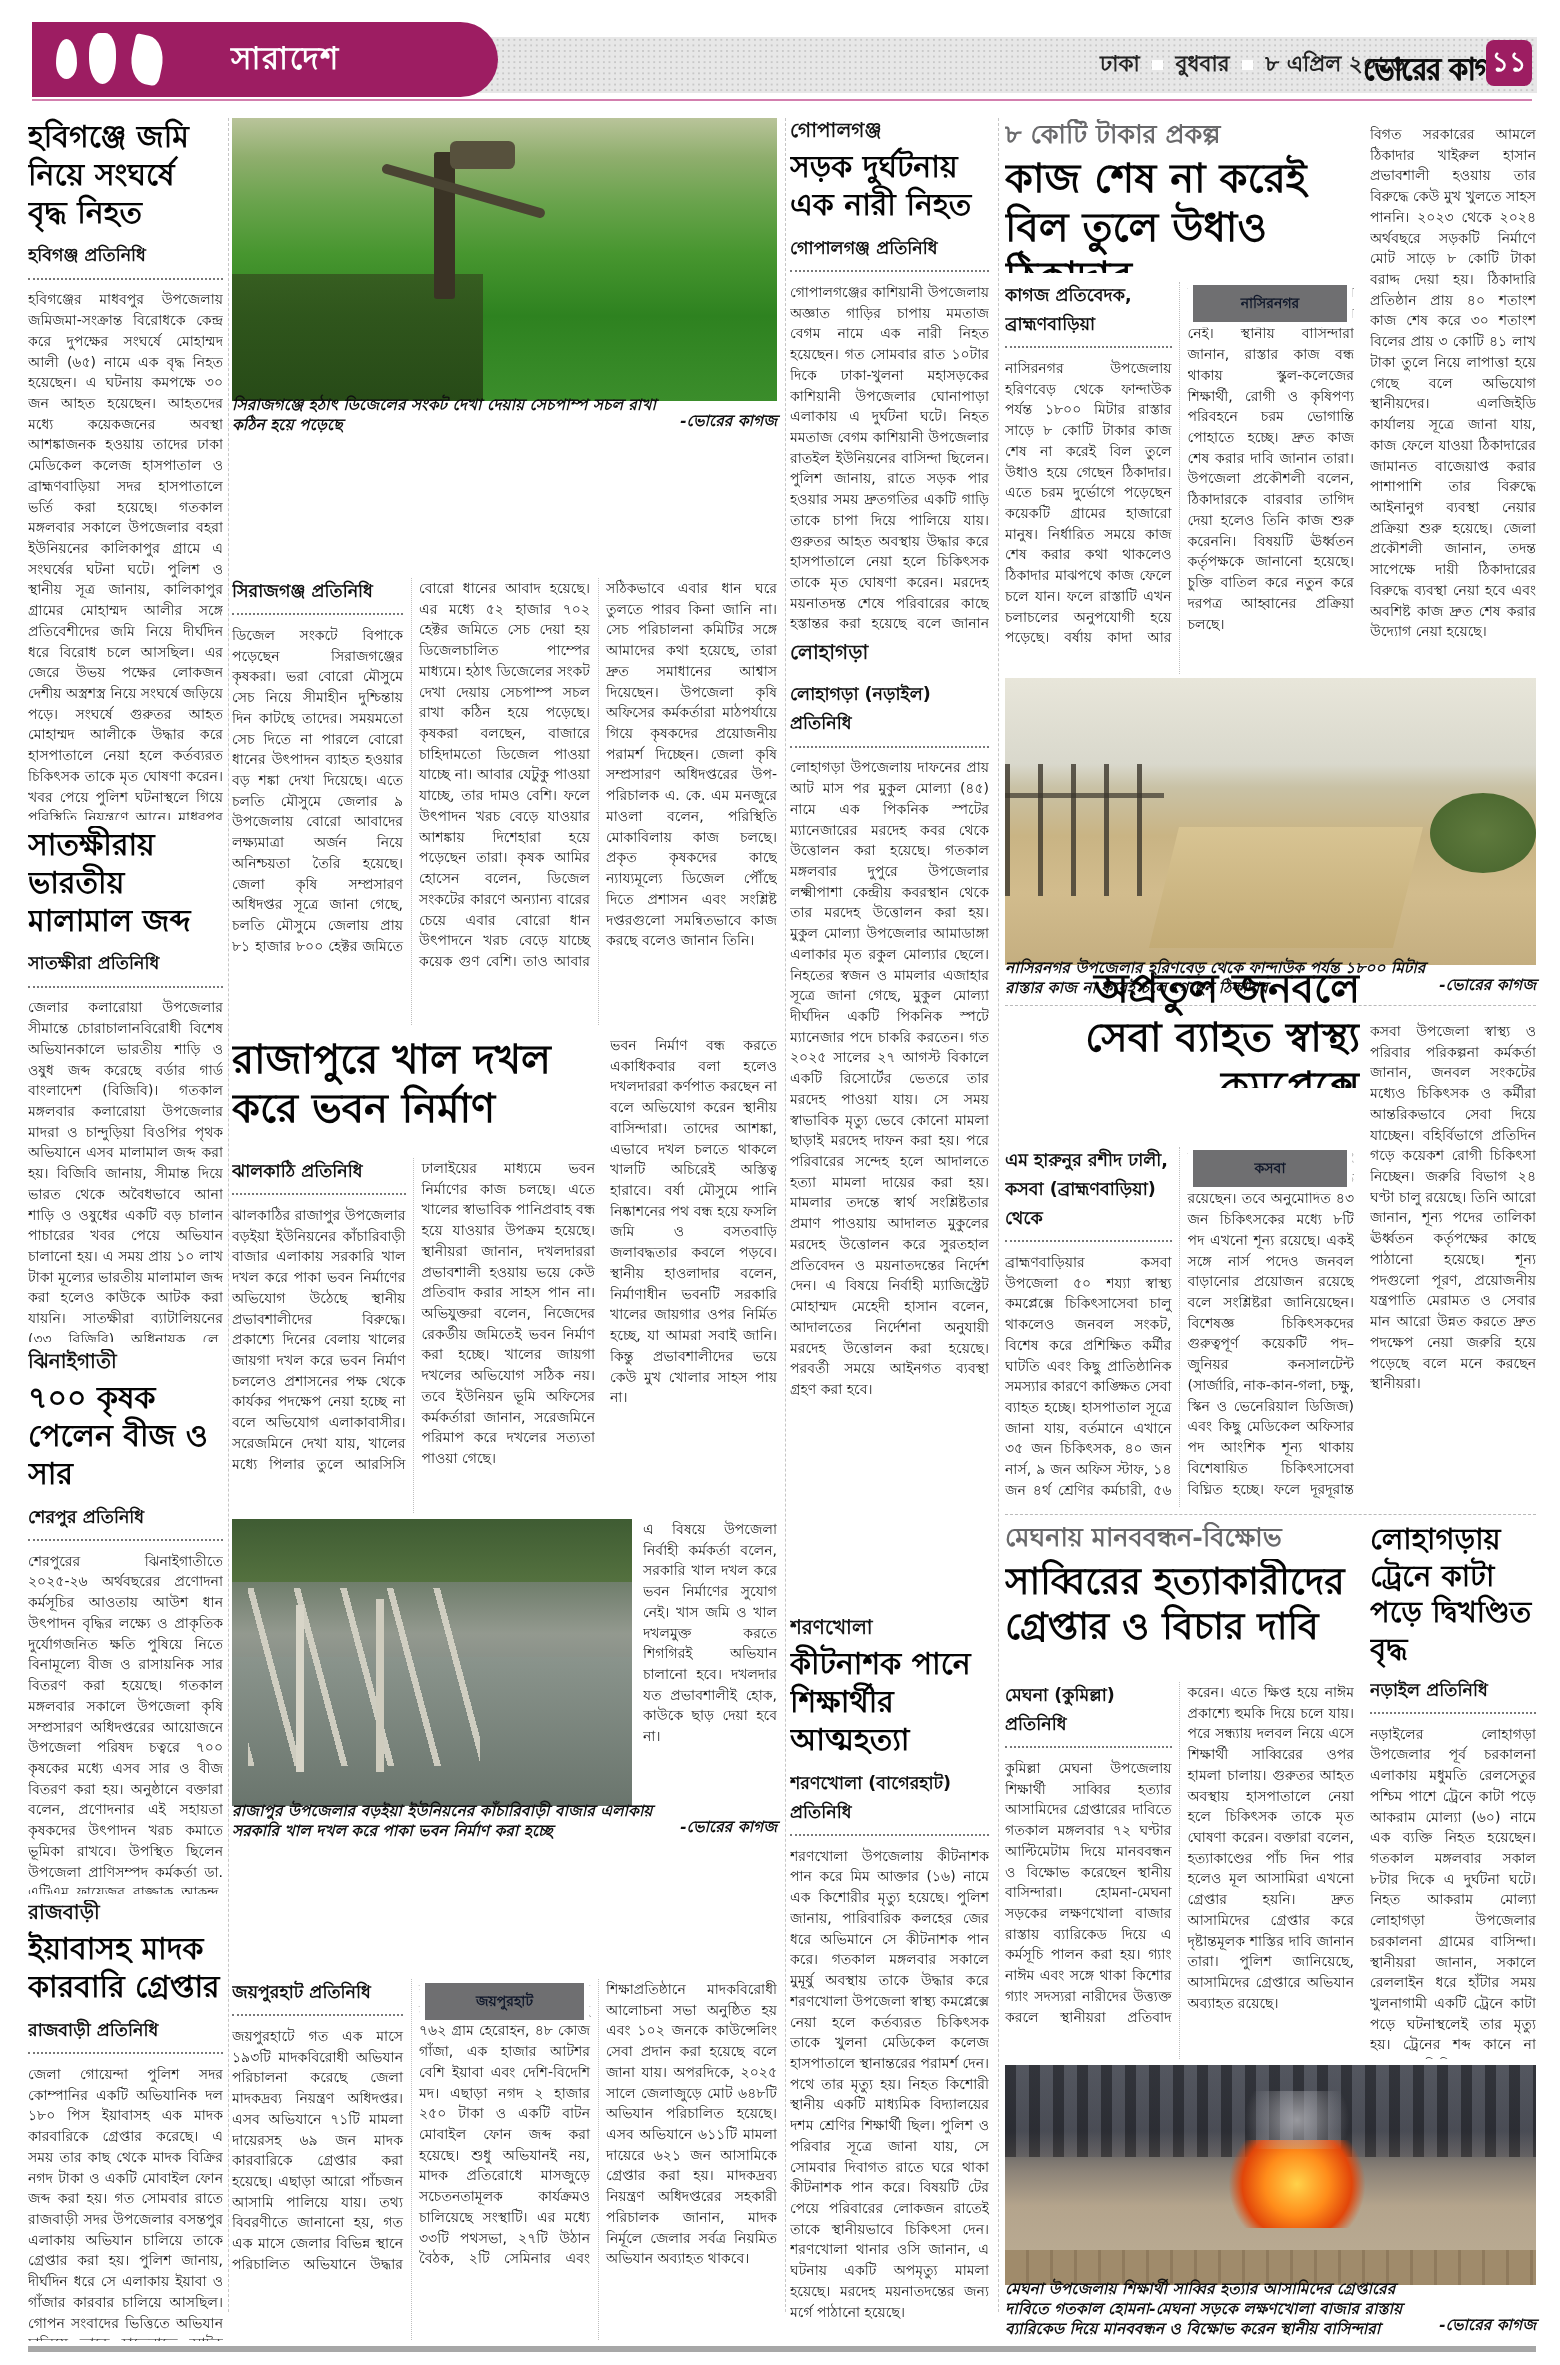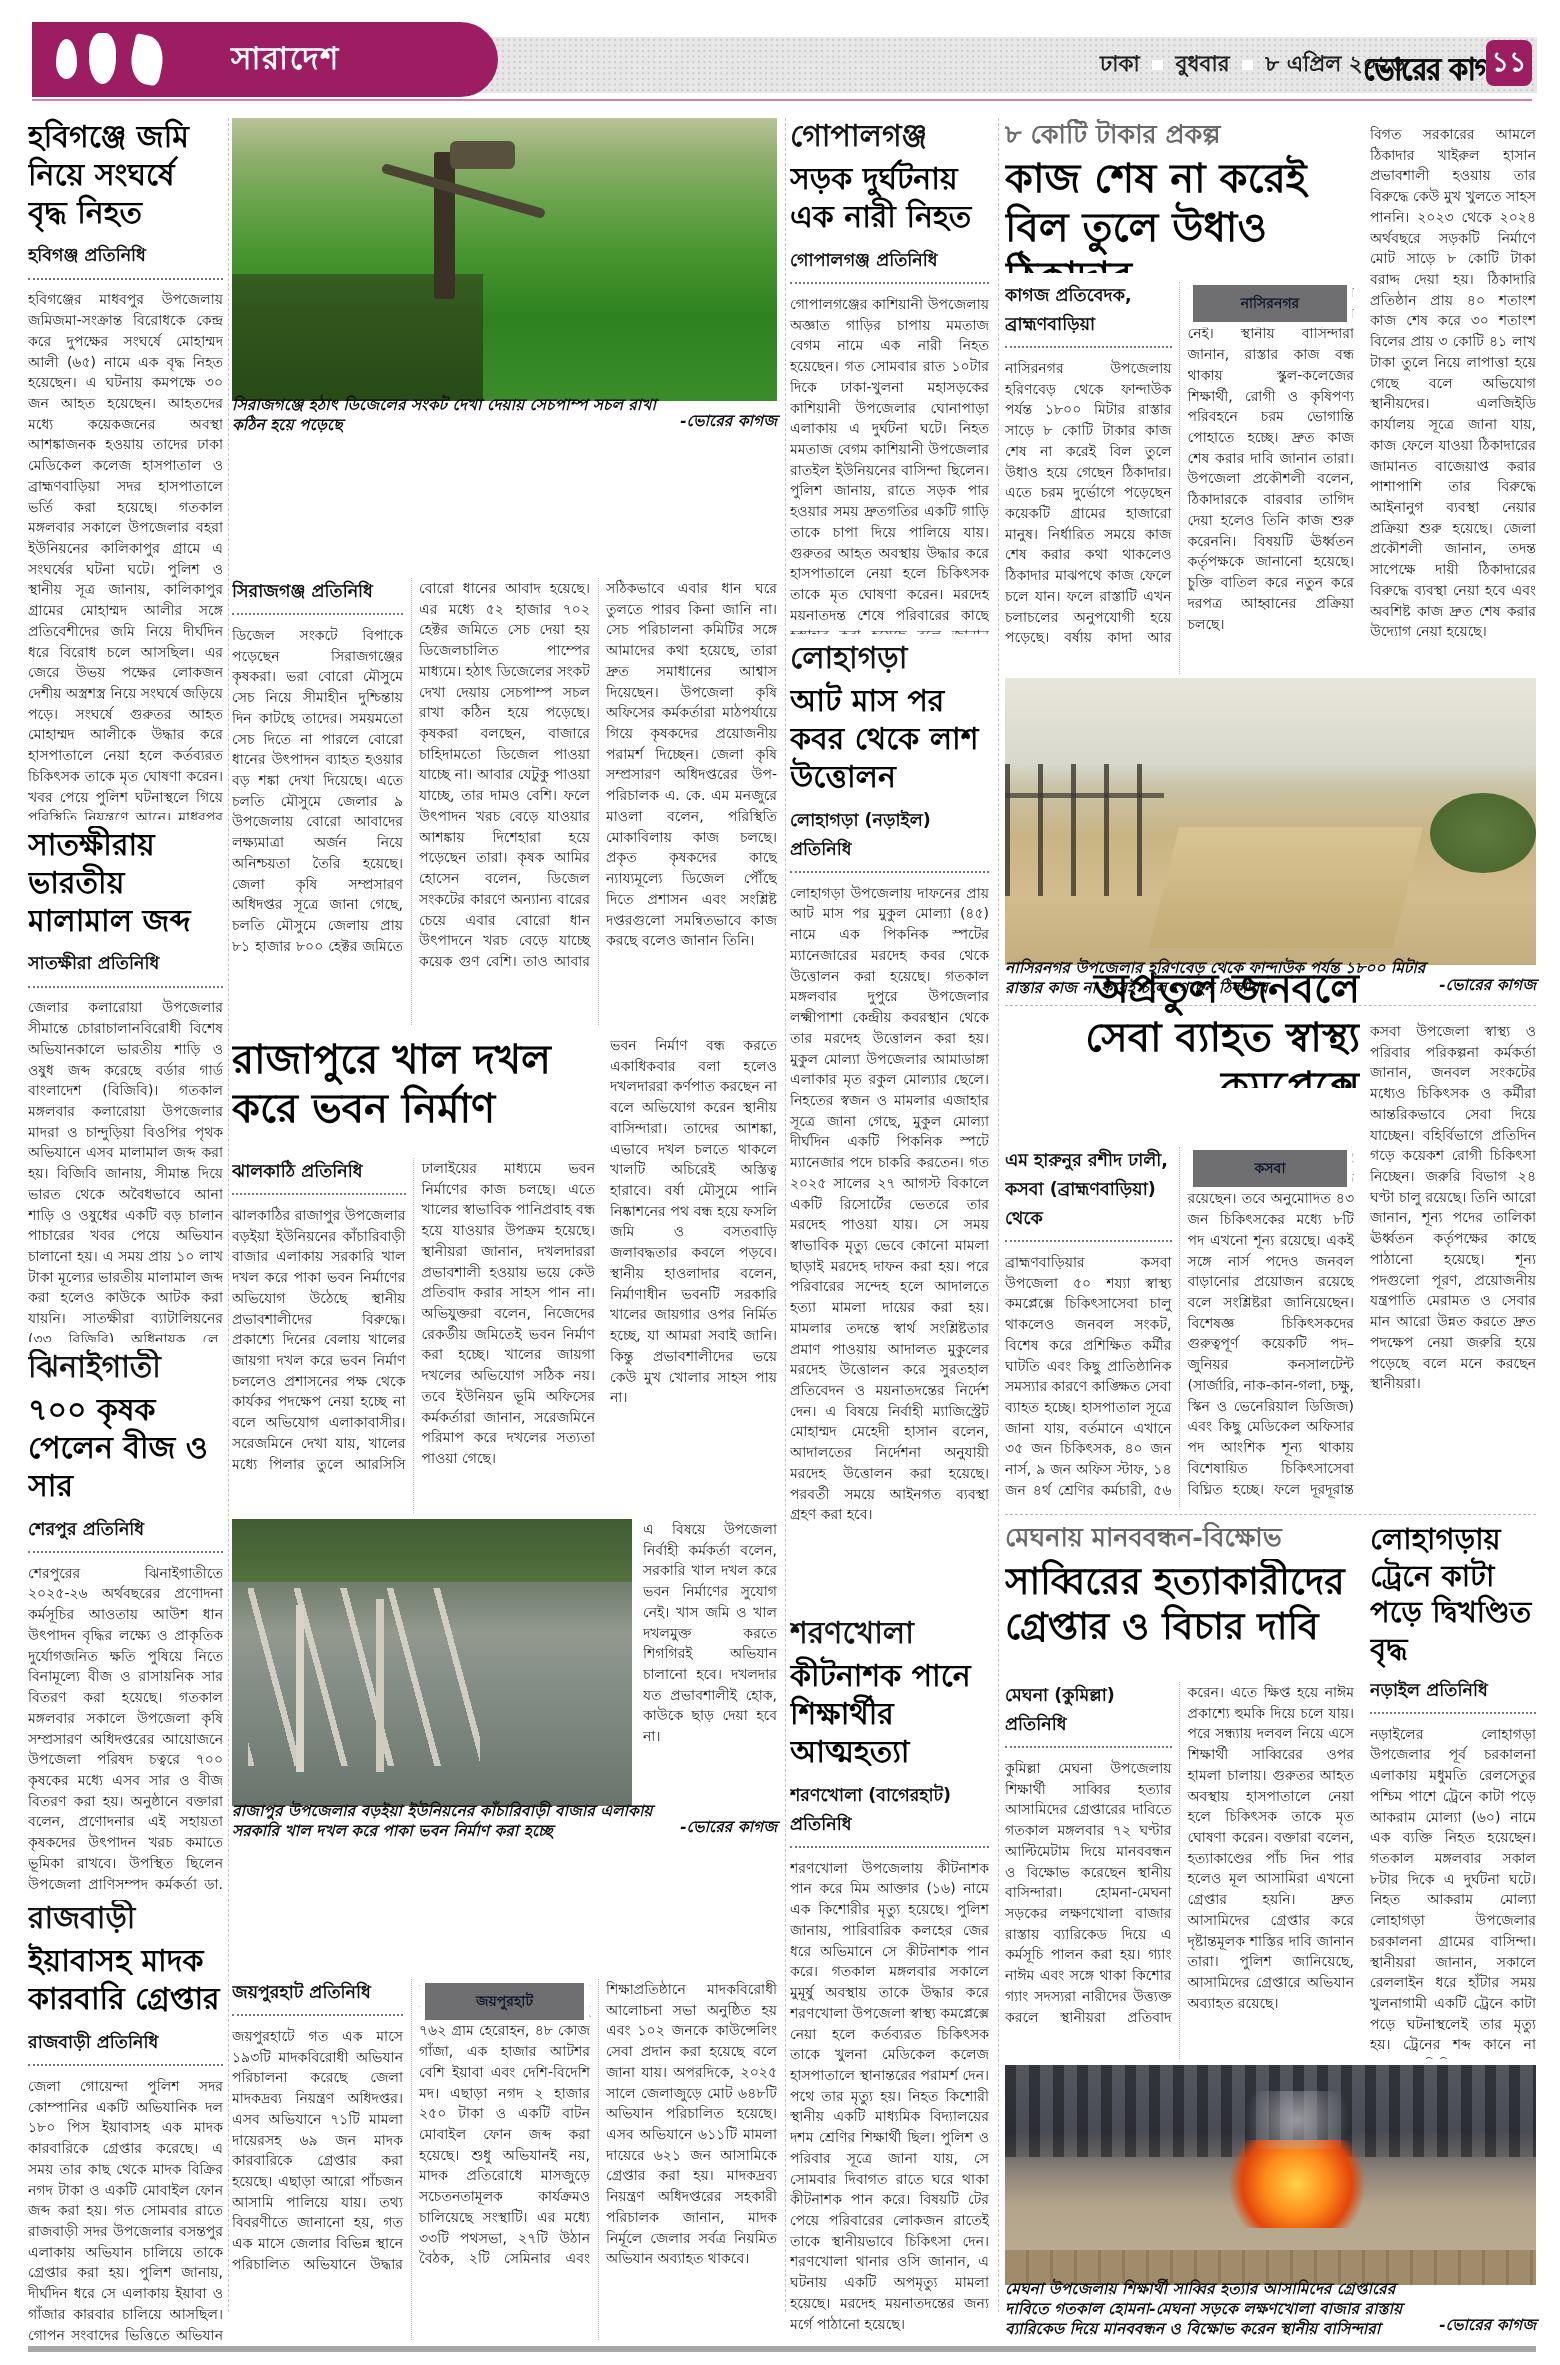--- a/index.html
+++ b/index.html
@@ -13,21 +13,21 @@
   .section-title{color:#ffffff;font-size:31px;font-weight:bold;letter-spacing:1.6px;}
   .dateline{display:flex;align-items:center;gap:12.7px;font-size:21.5px;font-weight:bold;color:#222;}
   .sep-sq{width:10.4px;height:10.4px;background:#ffffff;display:inline-block;}
   .paper-logo{font-size:27px;font-weight:900;color:#0d0d0d;letter-spacing:-0.8px;white-space:nowrap;
               transform:scaleY(1.15);font-family:"DejaVu Serif",serif;text-shadow:0.8px 0 0 #0d0d0d;}
   .pagebox{background:#9d1d62;border-radius:8px;color:#fff;font-size:27px;font-weight:bold;
            display:flex;align-items:center;justify-content:center;}
   .hrule{background:#d37fae;}
   
   .art{position:absolute;overflow:hidden;}
-  .kick{font-weight:bold;color:#161616;font-size:30px;line-height:1.2;}
+  .kick{font-weight:bold;color:#161616;font-size:20px;line-height:1.2;}
   .kick-gray{font-weight:bold;color:#6a6a6c;font-size:25.5px;line-height:1.2;}
   .h-sm{font-size:30px;line-height:1.26;font-weight:bold;color:#050505;margin:0;font-family:"DejaVu Serif",serif;}
   .h-md{font-size:40px;line-height:1.22;font-weight:bold;color:#050505;margin:0;font-family:"DejaVu Serif",serif;}
   .h-lg{font-size:46px;line-height:1.22;font-weight:bold;color:#050505;margin:0;font-family:"DejaVu Serif",serif;}
   .byline{font-size:17.5px;font-weight:bold;color:#111;padding-bottom:6.4px;border-bottom:2.4px dotted #777;margin-bottom:9.6px;}
   .body-text{font-size:14px;line-height:1.48;text-align:justify;color:#1c1c1c;}
   .cols2{column-count:2;column-gap:16px;column-rule:0.8px dotted #bdbdbd;}
   .cols3{column-count:3;column-gap:16px;column-rule:0.8px dotted #bdbdbd;}
   .caption{display:flex;align-items:flex-end;font-size:15.5px;font-weight:bold;font-style:italic;color:#101010;}
   .caption .cap-text{flex:1;line-height:1.3;}
@@ -153,21 +153,20 @@
     <div style="height:6.4px;"></div>
     <h2 class="h-sm">সড়ক দুর্ঘটনায় এক নারী নিহত</h2>
     <div style="height:11px;"></div>
     <div class="byline">গোপালগঞ্জ প্রতিনিধি</div>
     <div class="body-text">গোপালগঞ্জের কাশিয়ানী উপজেলায় অজ্ঞাত গাড়ির চাপায় মমতাজ বেগম নামে এক নারী নিহত হয়েছেন। গত সোমবার রাত ১০টার দিকে ঢাকা-খুলনা মহাসড়কের কাশিয়ানী উপজেলার ঘোনাপাড়া এলাকায় এ দুর্ঘটনা ঘটে। নিহত মমতাজ বেগম কাশিয়ানী উপজেলার রাতইল ইউনিয়নের বাসিন্দা ছিলেন। পুলিশ জানায়, রাতে সড়ক পার হওয়ার সময় দ্রুতগতির একটি গাড়ি তাকে চাপা দিয়ে পালিয়ে যায়। গুরুতর আহত অবস্থায় উদ্ধার করে হাসপাতালে নেয়া হলে চিকিৎসক তাকে মৃত ঘোষণা করেন। মরদেহ ময়নাতদন্ত শেষে পরিবারের কাছে হস্তান্তর করা হয়েছে বলে জানান পুলিশের এই কর্মকর্তা।</div>
   </div>
 
   <div class="art" style="left:790px;top:640px;width:199px;height:965px;">
     <div class="kick">লোহাগড়া</div>
     <div style="height:6.4px;"></div>
-    <h2 class="h-sm">আট মাস পর কবর থেকে লাশ উত্তোলন</h2>
     <div style="height:11px;"></div>
     <div class="byline">লোহাগড়া (নড়াইল) প্রতিনিধি</div>
     <div class="body-text">লোহাগড়া উপজেলায় দাফনের প্রায় আট মাস পর মুকুল মোল্যা (৪৫) নামে এক পিকনিক স্পটের ম্যানেজারের মরদেহ কবর থেকে উত্তোলন করা হয়েছে। গতকাল মঙ্গলবার দুপুরে উপজেলার লক্ষ্মীপাশা কেন্দ্রীয় কবরস্থান থেকে তার মরদেহ উত্তোলন করা হয়। মুকুল মোল্যা উপজেলার আমাডাঙ্গা এলাকার মৃত রকুল মোল্যার ছেলে। নিহতের স্বজন ও মামলার এজাহার সূত্রে জানা গেছে, মুকুল মোল্যা দীর্ঘদিন একটি পিকনিক স্পটে ম্যানেজার পদে চাকরি করতেন। গত ২০২৫ সালের ২৭ আগস্ট বিকালে একটি রিসোর্টের ভেতরে তার মরদেহ পাওয়া যায়। সে সময় স্বাভাবিক মৃত্যু ভেবে কোনো মামলা ছাড়াই মরদেহ দাফন করা হয়। পরে পরিবারের সন্দেহ হলে আদালতে হত্যা মামলা দায়ের করা হয়। মামলার তদন্তে স্বার্থ সংশ্লিষ্টতার প্রমাণ পাওয়ায় আদালত মুকুলের মরদেহ উত্তোলন করে সুরতহাল প্রতিবেদন ও ময়নাতদন্তের নির্দেশ দেন। এ বিষয়ে নির্বাহী ম্যাজিস্ট্রেট মোহাম্মদ মেহেদী হাসান বলেন, আদালতের নির্দেশনা অনুযায়ী মরদেহ উত্তোলন করা হয়েছে। পরবর্তী সময়ে আইনগত ব্যবস্থা গ্রহণ করা হবে।</div>
   </div>
 
   <div class="art" style="left:790px;top:1615px;width:199px;height:726px;">
     <div class="kick">শরণখোলা</div>
     <div style="height:6.4px;"></div>
     <h2 class="h-sm">কীটনাশক পানে শিক্ষার্থীর আত্মহত্যা</h2>
     <div style="height:11px;"></div>

